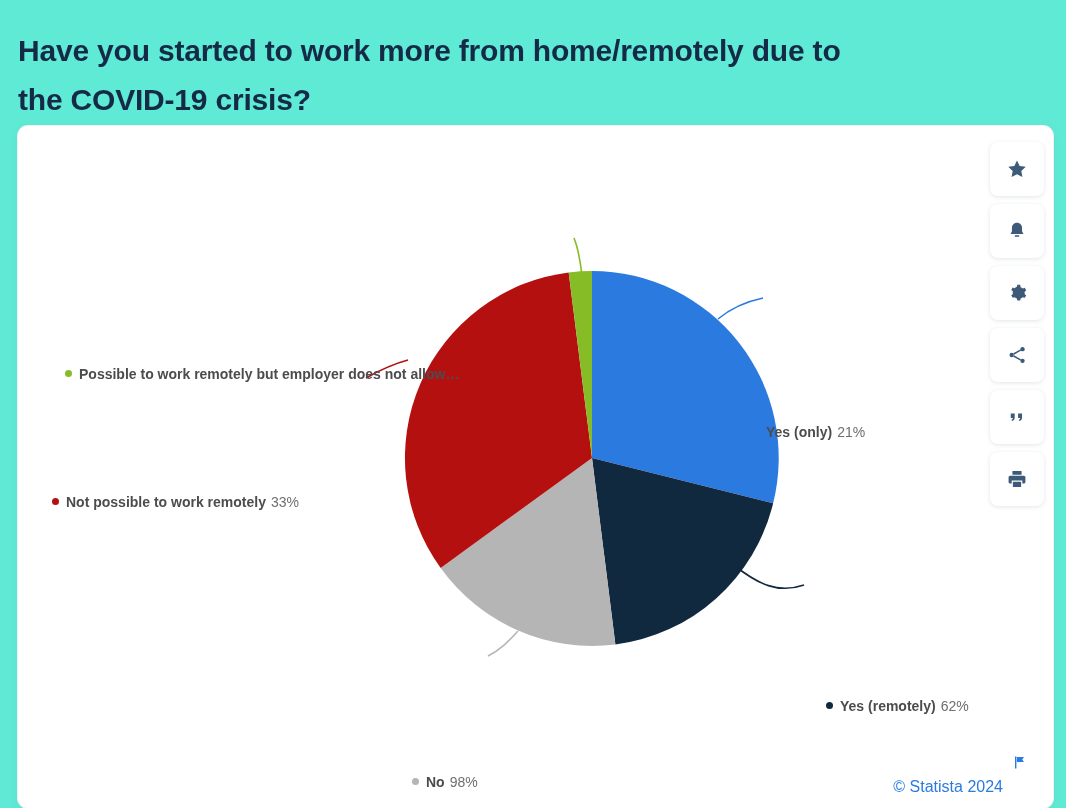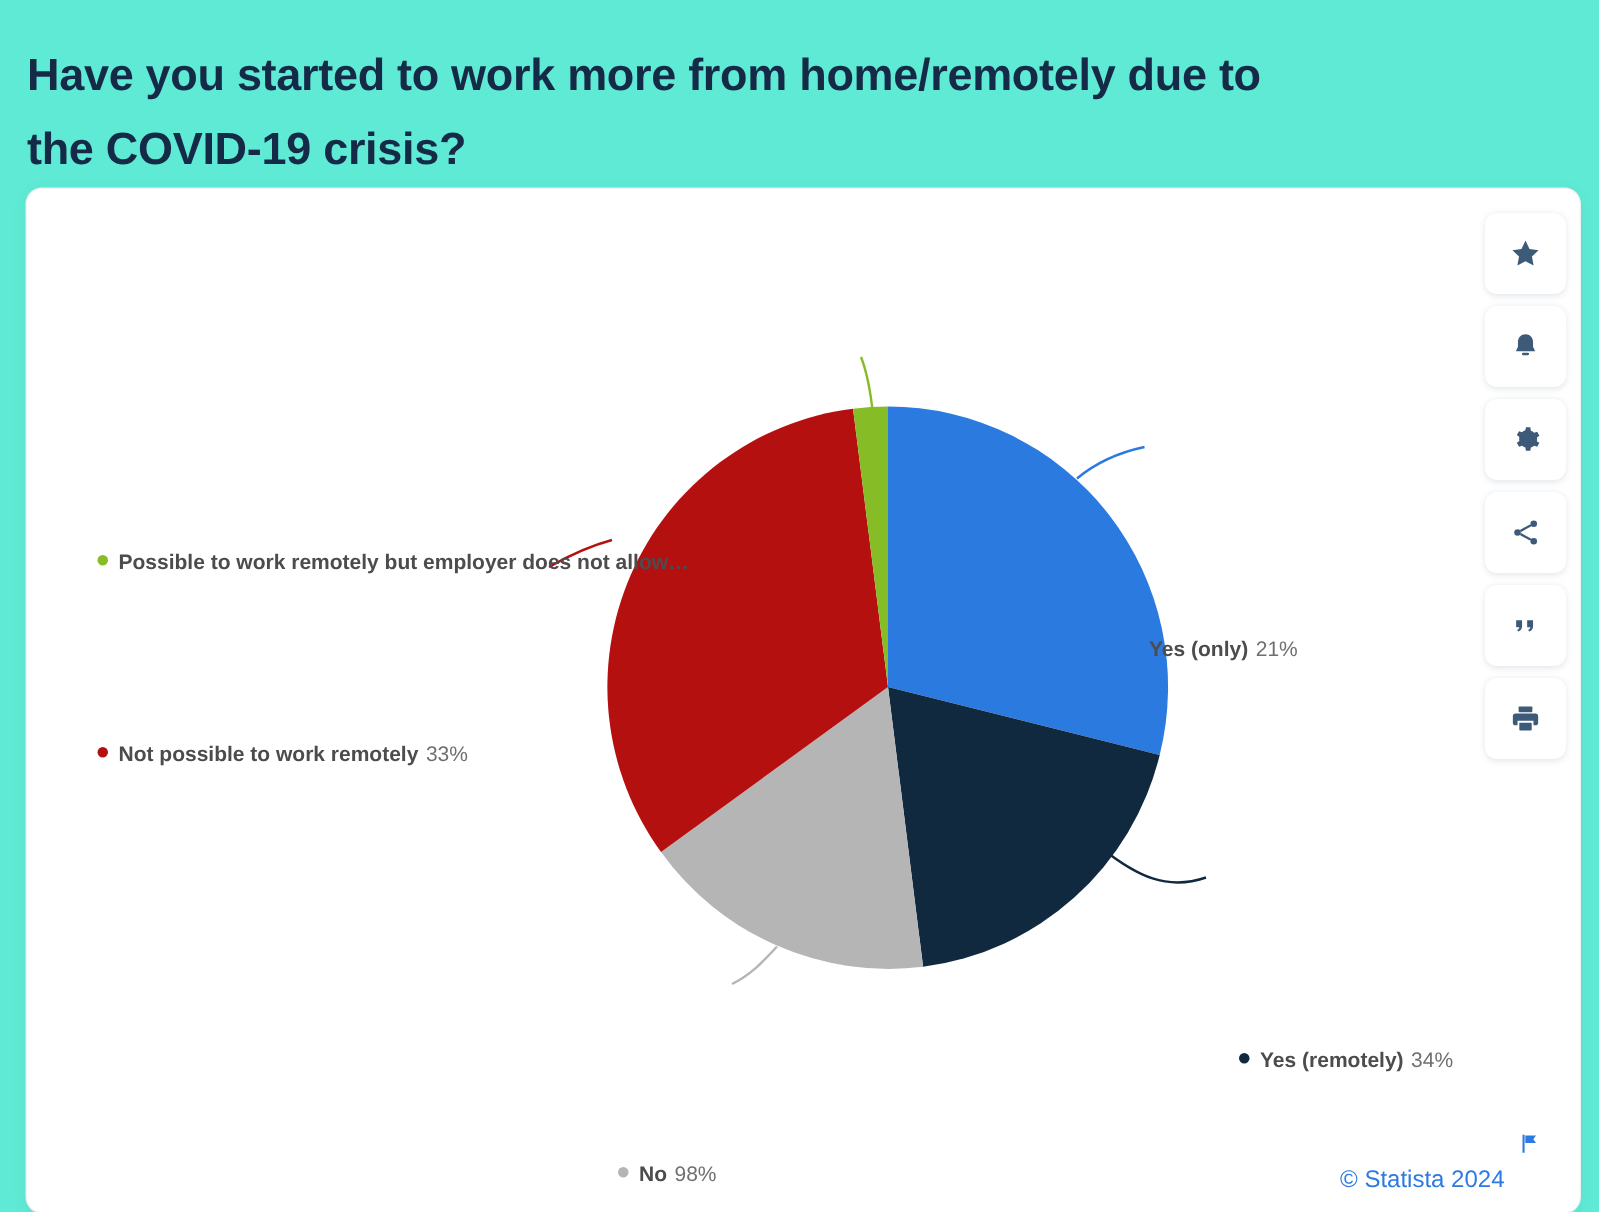--- a/index.html
+++ b/index.html
@@ -75,21 +75,21 @@
     color: #4c4c4e;
   }
   .pie-label .val {
     font-weight: 400;
     color: #6f6f72;
     margin-left: 5px;
   }
   .pie-label.right { text-align: left; }
 
   #label-green  { left: 47px;  top: 241px; }
-  #label-red    { left: 47px;  top: 369px; }
+  #label-red    { left: 34px;  top: 369px; }
   #label-blue   { left: 734px; top: 285px; margin-top: 14px; }
   #label-navy   { left: 808px; top: 573px; }
   #label-gray   { left: 394px; top: 649px; }
 
   
   #toolbar {
     position: absolute;
     left: 972px; top: 16px;
     width: 56px;
     display: flex;
@@ -163,21 +163,21 @@
 
         <div class="pie-label" id="label-red">
           <span class="dot" style="background:#b51010"></span><span class="lab">Not possible to work remotely</span><span class="val">33%</span>
         </div>
 
         <div class="pie-label right" id="label-blue">
           <span class="dot" style="background:#2b7ae0"></span><span class="lab">Yes (only)</span><span class="val">21%</span>
         </div>
 
         <div class="pie-label right" id="label-navy">
-          <span class="dot" style="background:#11293f"></span><span class="lab">Yes (remotely)</span><span class="val">34%</span>
+          <span class="dot" style="background:#11293f"></span><span class="lab">Yes (remotely)</span><span class="val">62%</span>
         </div>
 
         <div class="pie-label" id="label-gray">
           <span class="dot" style="background:#b5b5b5"></span><span class="lab">No</span><span class="val">98%</span>
         </div>
       </div>
 
       <div id="toolbar">
 
         <div class="tool-btn">

